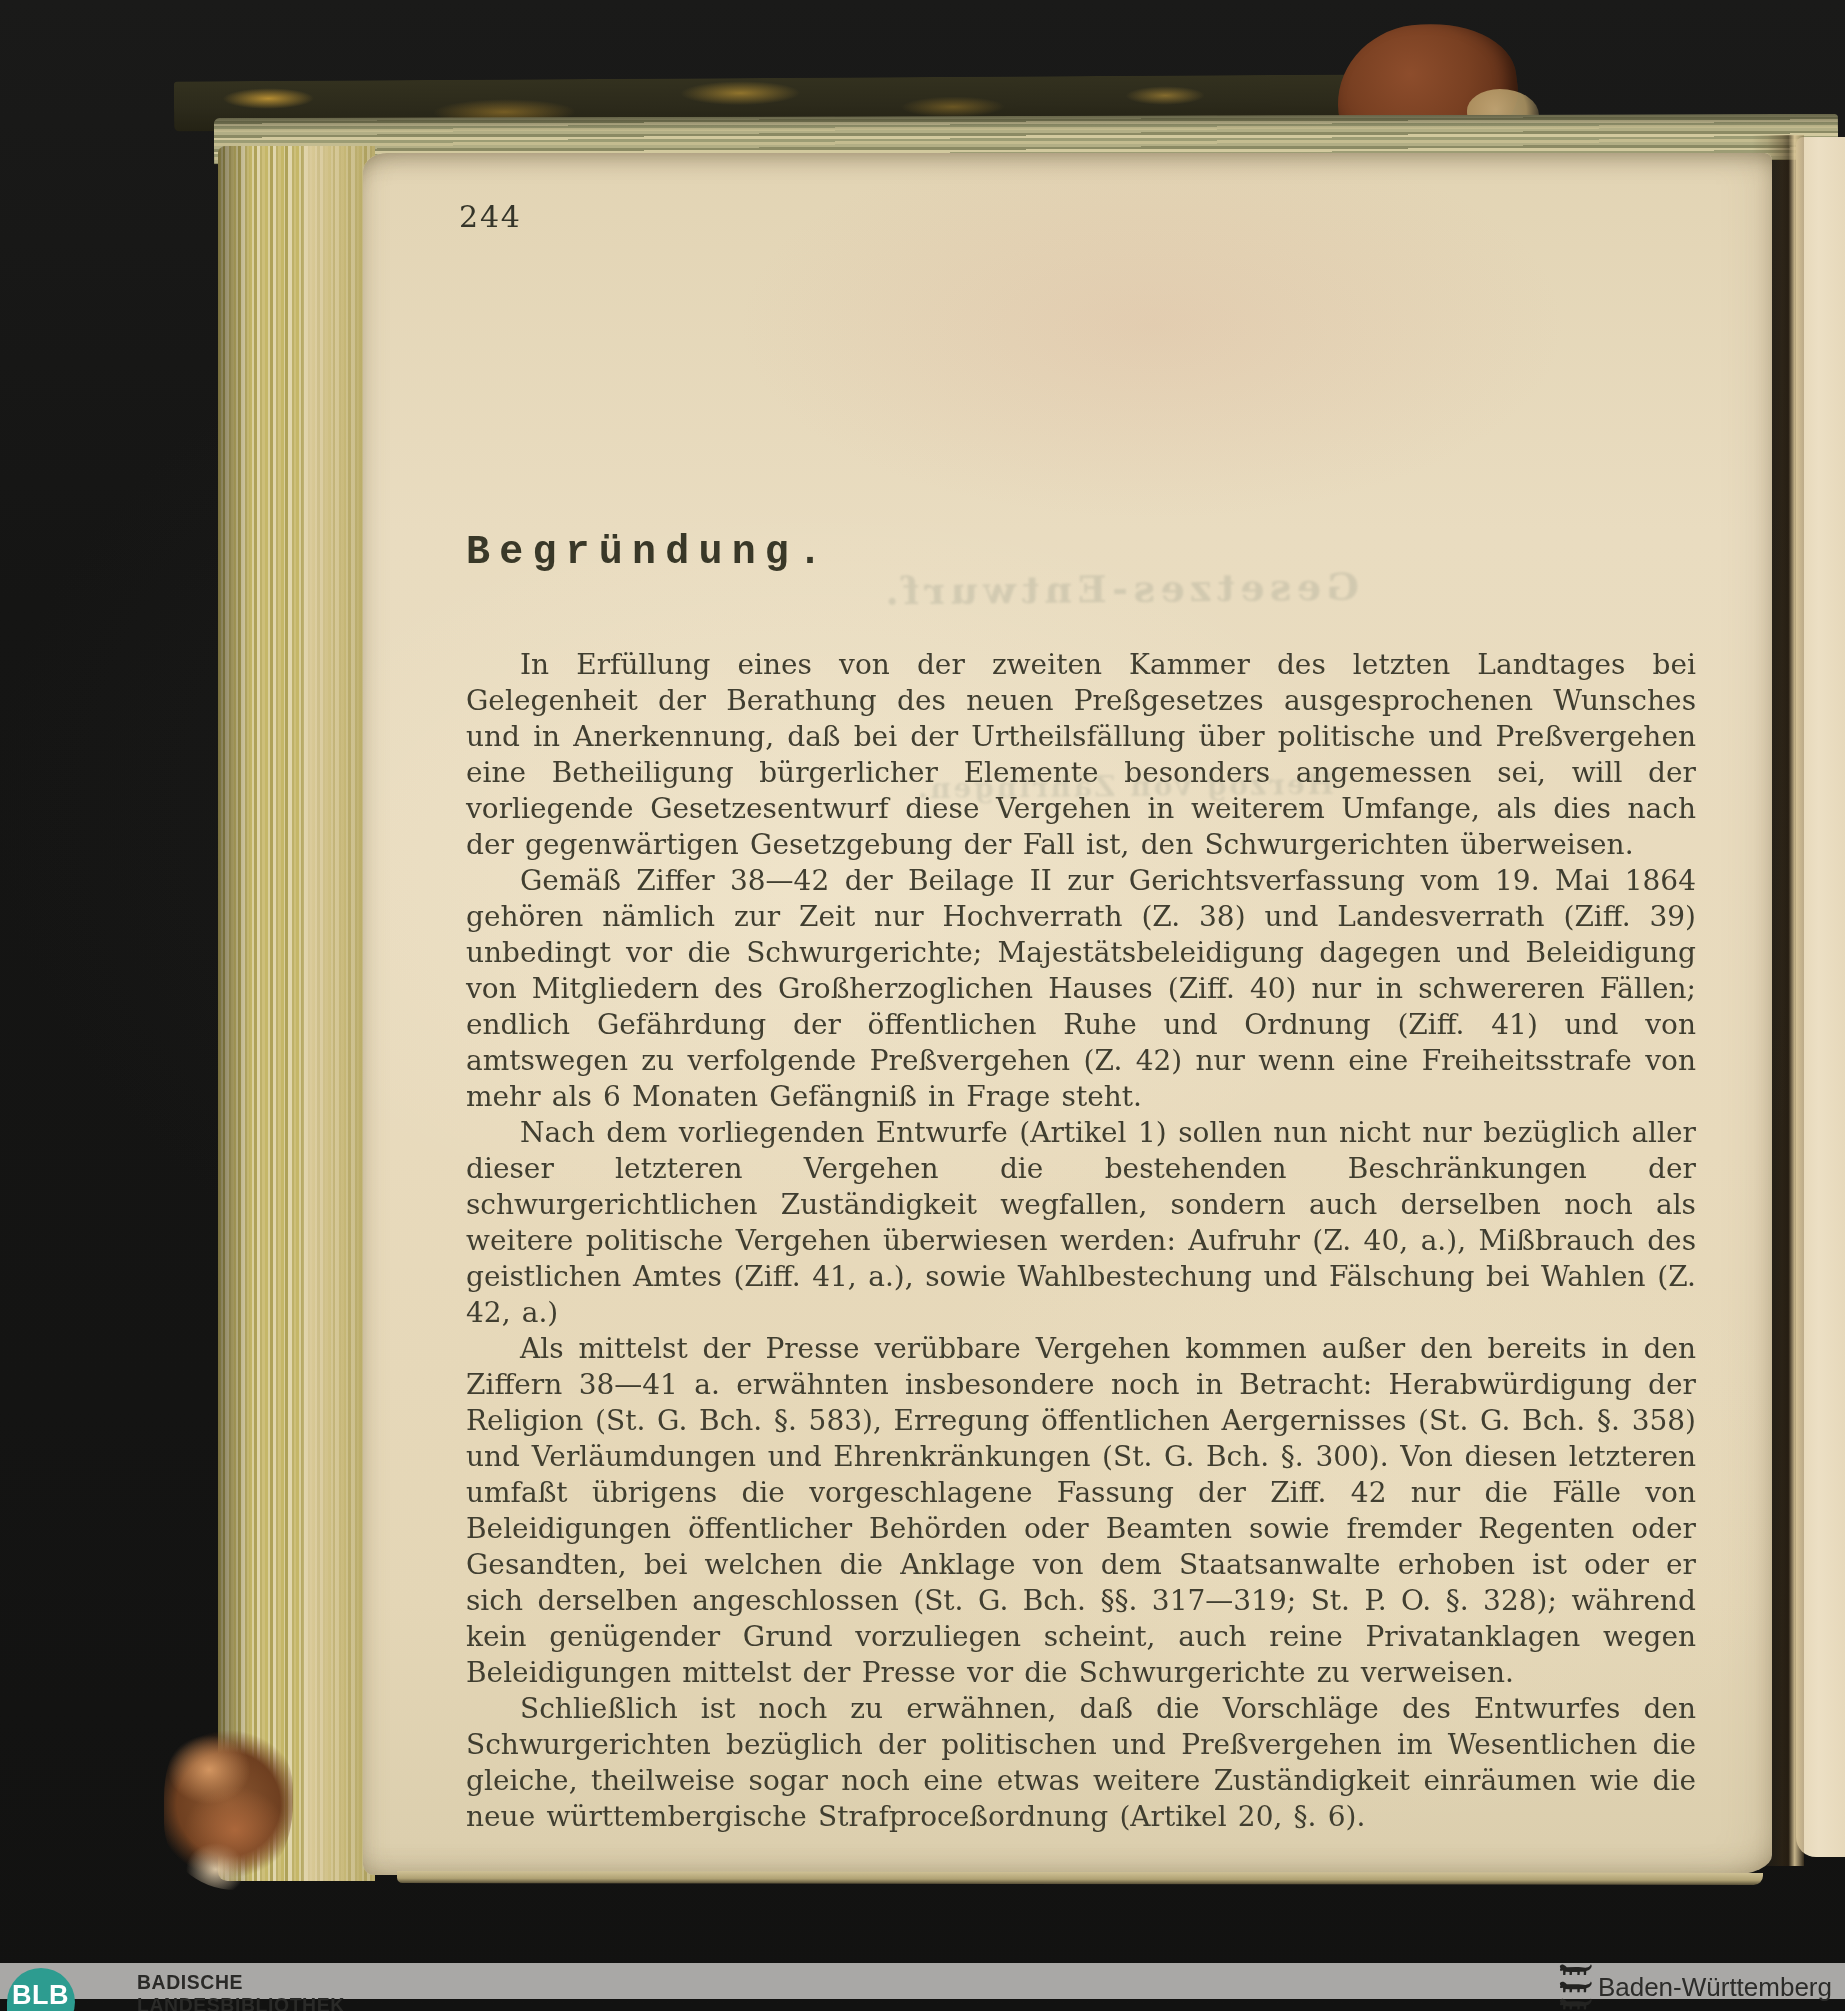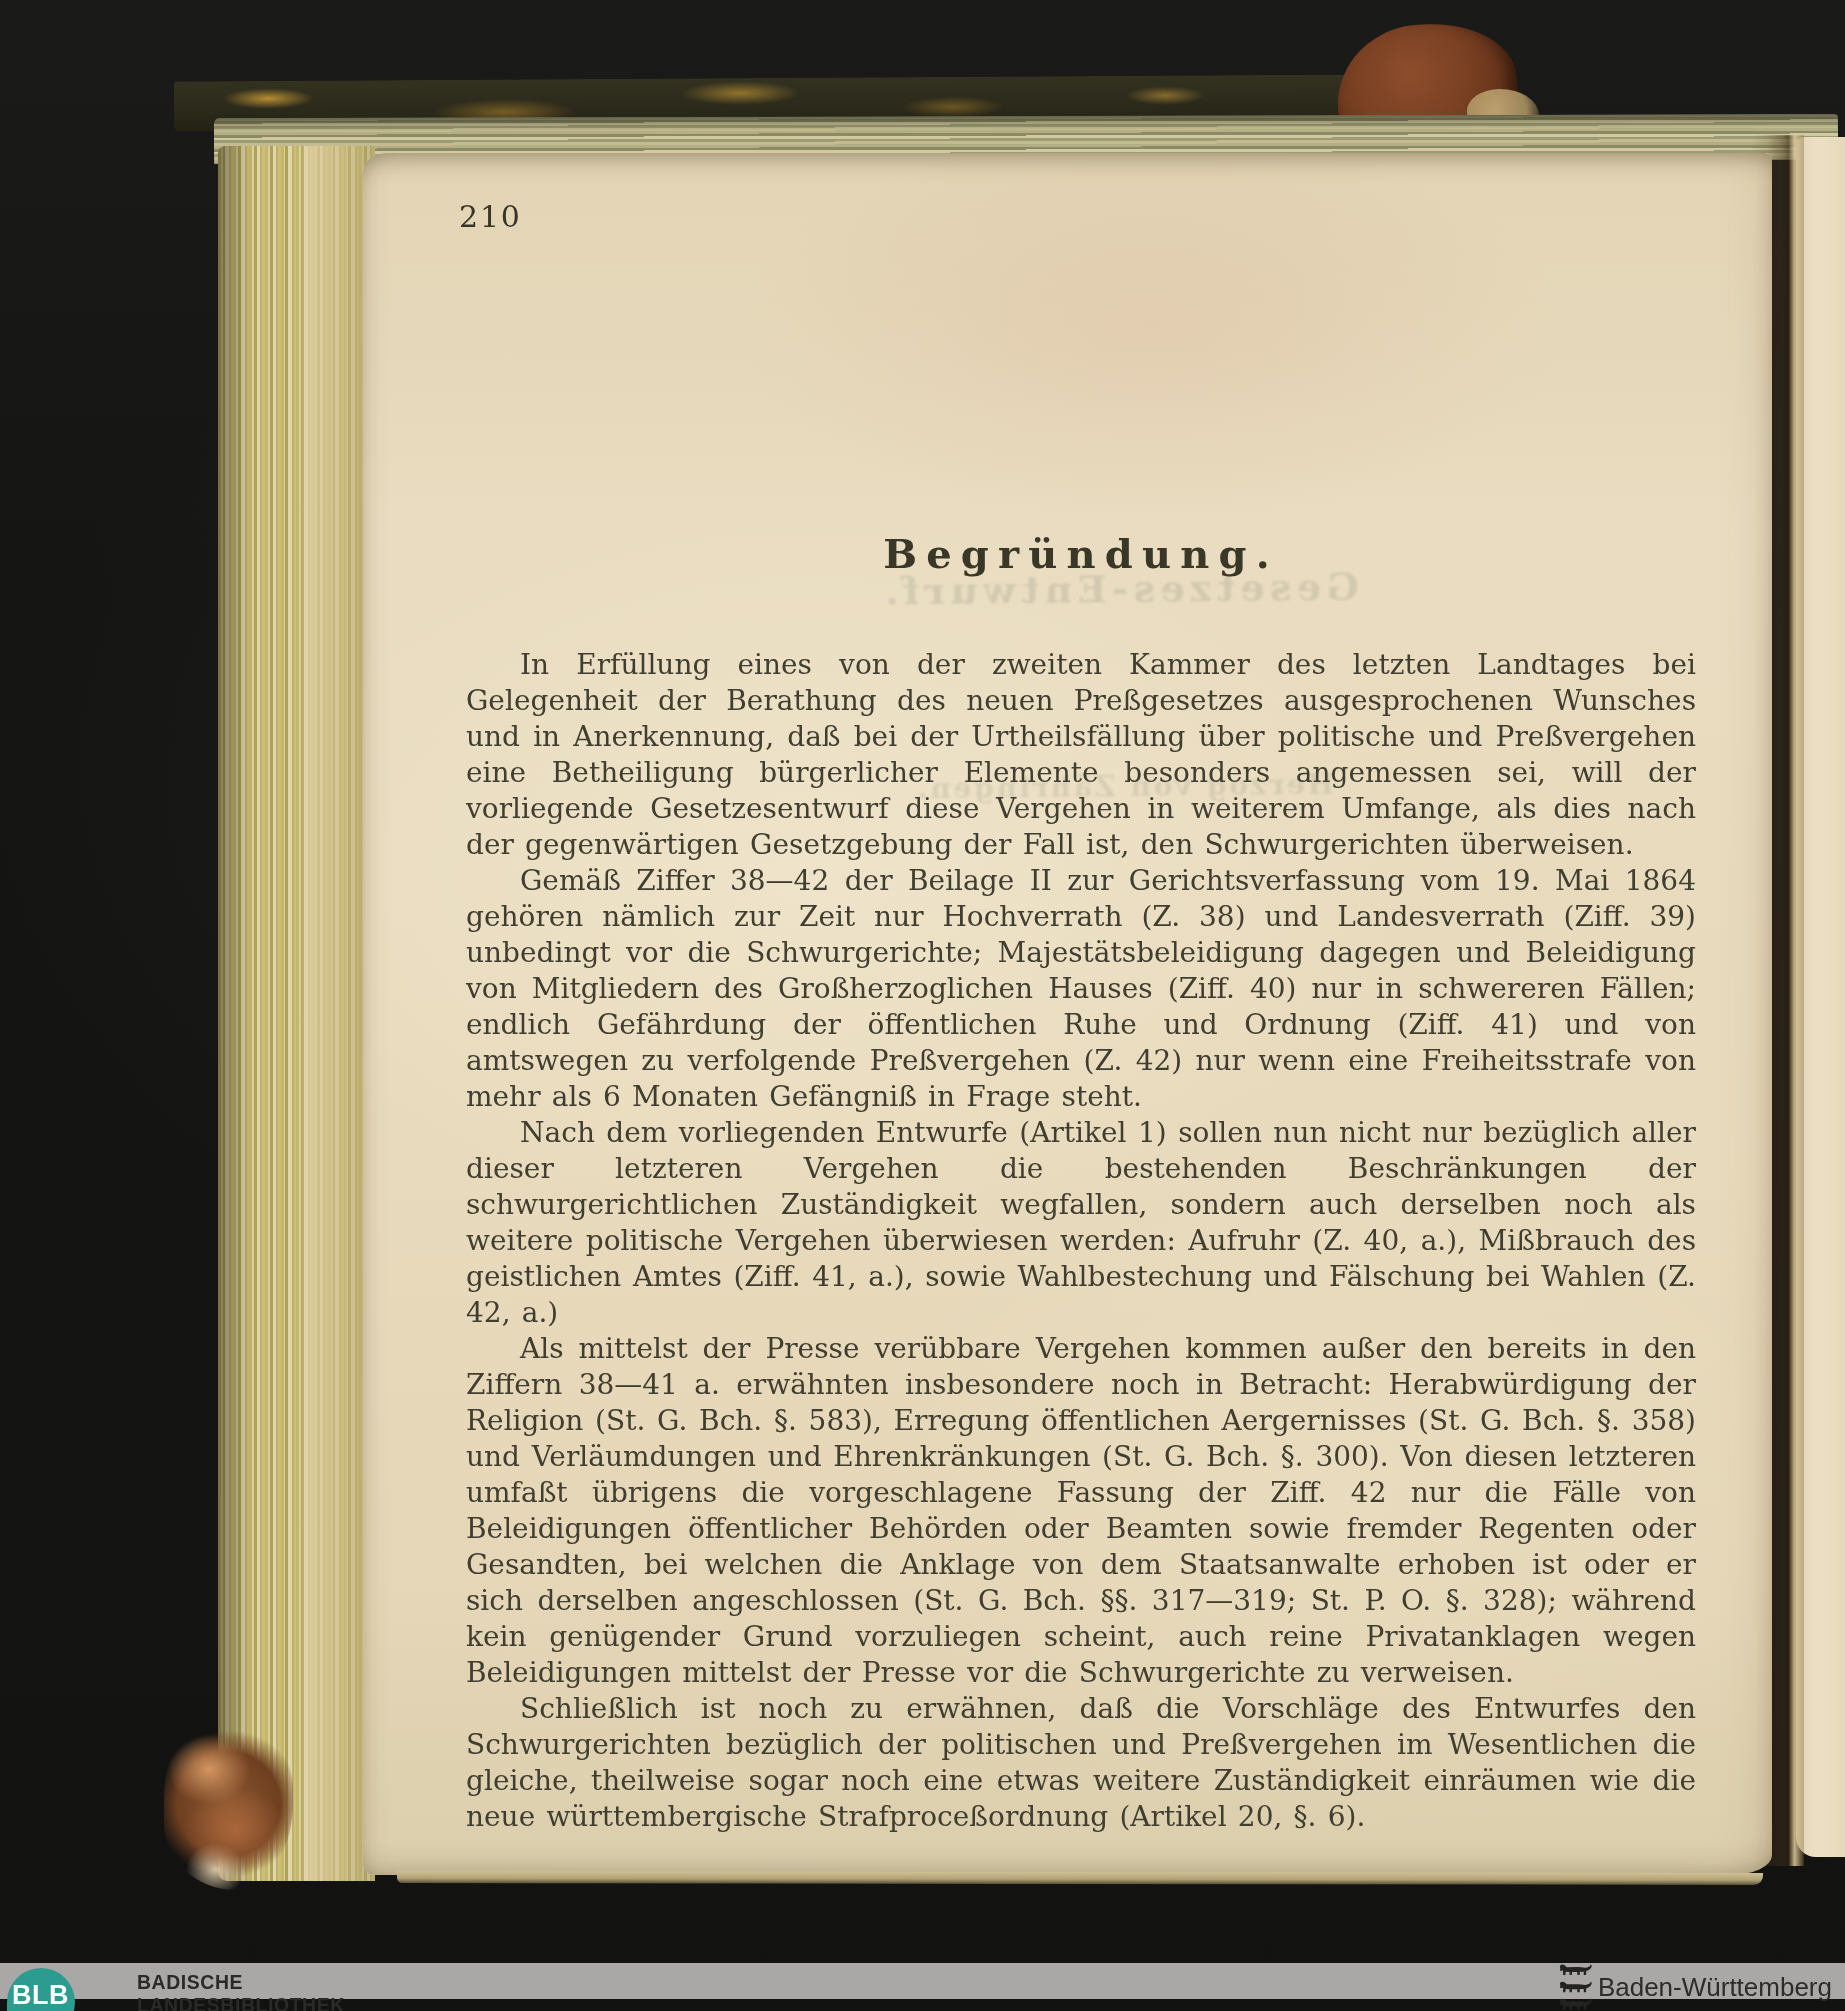--- a/index.html
+++ b/index.html
@@ -105,23 +105,24 @@
       inset 16.6px 0 37px -28px rgba(120,105,65,0.30),
       inset 0 -16.6px 28px -16.6px rgba(100,88,55,0.40);
     color: #403e30;
   }
   .page-number {
     position: absolute; left: 96px; top: 46px;
     font-size: 30px; letter-spacing: 1.8px; color: #35352a;
   }
   .page-title {
     position: absolute; left: 103px; top: 377px; width: 1230px; margin: 0;
-    text-align: center;
+    text-align: left;
     font-size: 40px; font-weight: 700; letter-spacing: 9.2px;
     color: #393828;
+    font-family: Liberation Mono, monospace;
   }
   .ghost {
     position: absolute;
     color: #5c6b60;
     transform: scaleX(-1) rotate(0.6deg);
     filter: blur(1px);
     font-weight: 700;
     pointer-events: none;
   }
   .ghost-title { left: 517px; top: 413px; font-size: 38px; letter-spacing: 5.5px; opacity: 0.16; }
@@ -178,21 +179,21 @@
   <div class="leather-corner"></div>
   <div class="leather-fray"></div>
   <div class="top-stack-edge"></div>
   <div class="fore-edge"></div>
   <div class="worn-corner"></div>
 
   <div class="right-page"></div>
   <div class="gutter"></div>
 
   <div class="main-page">
-    <div class="page-number">210</div>
+    <div class="page-number">244</div>
     <div class="ghost ghost-title">Gesetzes-Entwurf.</div>
     <div class="ghost ghost-line">Herzog von Zähringen.</div>
     <h1 class="page-title">Begründung.</h1>
     <div class="text-flow">
       <p class="para">In Erfüllung eines von der zweiten Kammer des letzten Landtages bei Gelegenheit der Berathung des neuen Preßgesetzes ausgesprochenen Wunsches und in Anerkennung, daß bei der Urtheilsfällung über politische und Preßvergehen eine Betheiligung bürgerlicher Elemente besonders angemessen sei, will der vorliegende Gesetzesentwurf diese Vergehen in weiterem Umfange, als dies nach der gegenwärtigen Gesetzgebung der Fall ist, den Schwurgerichten überweisen.</p>
       <p class="para">Gemäß Ziffer 38—42 der Beilage II zur Gerichtsverfassung vom 19. Mai 1864 gehören nämlich zur Zeit nur Hochverrath (Z. 38) und Landesverrath (Ziff. 39) unbedingt vor die Schwurgerichte; Majestätsbeleidigung dagegen und Beleidigung von Mitgliedern des Großherzoglichen Hauses (Ziff. 40) nur in schwereren Fällen; endlich Gefährdung der öffentlichen Ruhe und Ordnung (Ziff. 41) und von amtswegen zu verfolgende Preßvergehen (Z. 42) nur wenn eine Freiheitsstrafe von mehr als 6 Monaten Gefängniß in Frage steht.</p>
       <p class="para">Nach dem vorliegenden Entwurfe (Artikel 1) sollen nun nicht nur bezüglich aller dieser letzteren Vergehen die bestehenden Beschränkungen der schwurgerichtlichen Zuständigkeit wegfallen, sondern auch derselben noch als weitere politische Vergehen überwiesen werden: Aufruhr (Z. 40, a.), Mißbrauch des geistlichen Amtes (Ziff. 41, a.), sowie Wahlbestechung und Fälschung bei Wahlen (Z. 42, a.)</p>
       <p class="para">Als mittelst der Presse verübbare Vergehen kommen außer den bereits in den Ziffern 38—41 a. erwähnten insbesondere noch in Betracht: Herabwürdigung der Religion (St. G. Bch. §. 583), Erregung öffentlichen Aergernisses (St. G. Bch. §. 358) und Verläumdungen und Ehrenkränkungen (St. G. Bch. §. 300). Von diesen letzteren umfaßt übrigens die vorgeschlagene Fassung der Ziff. 42 nur die Fälle von Beleidigungen öffentlicher Behörden oder Beamten sowie fremder Regenten oder Gesandten, bei welchen die Anklage von dem Staatsanwalte erhoben ist oder er sich derselben angeschlossen (St. G. Bch. §§. 317—319; St. P. O. §. 328); während kein genügender Grund vorzuliegen scheint, auch reine Privatanklagen wegen Beleidigungen mittelst der Presse vor die Schwurgerichte zu verweisen.</p>
       <p class="para">Schließlich ist noch zu erwähnen, daß die Vorschläge des Entwurfes den Schwurgerichten bezüglich der politischen und Preßvergehen im Wesentlichen die gleiche, theilweise sogar noch eine etwas weitere Zuständigkeit einräumen wie die neue württembergische Strafproceßordnung (Artikel 20, §. 6).</p>
       <div class="end-divider"></div>

